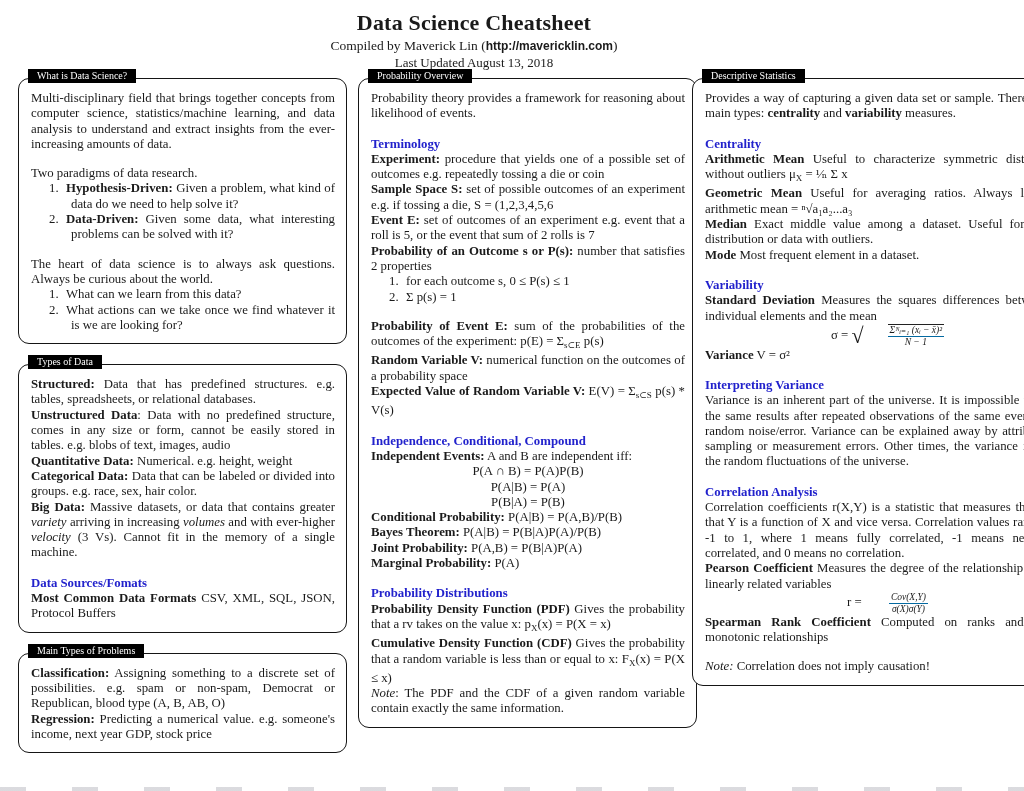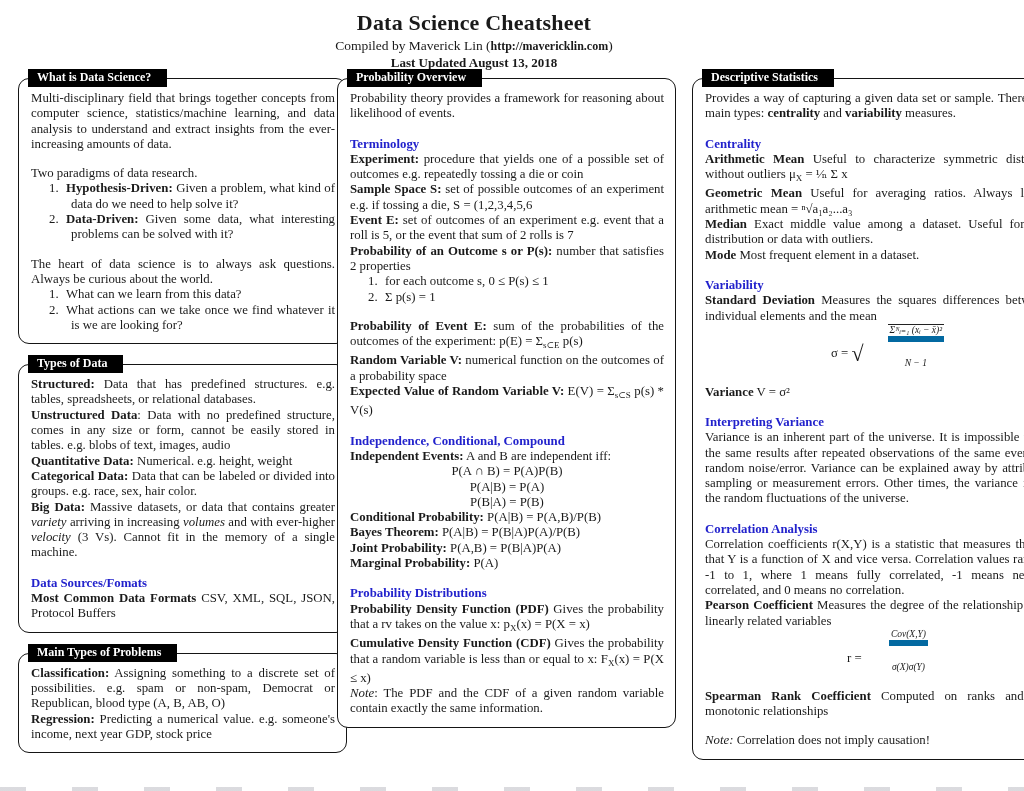--- a/index.html
+++ b/index.html
@@ -8,49 +8,49 @@
     --barbg:#000;
     --bartx:#fff;
   }
   *{box-sizing:border-box;margin:0;padding:0;}
   html,body{width:1024px;height:791px;overflow:hidden;background:#fff;}
   body{font-family:"Liberation Serif","DejaVu Serif",serif;color:var(--ink);position:relative;}
 
   .page-header{position:absolute;top:10px;left:0;width:948px;text-align:center;}
   .page-title{font-size:22px;font-weight:bold;letter-spacing:.2px;}
   .byline{font-size:13.5px;margin-top:2px;}
-  .byline .mono{font-family:Liberation Serif, serif;font-weight:bold;font-size:12px;}
-  .updated{font-size:13px;margin-top:1px;font-weight:bold;}
+  .byline .mono{font-family:Liberation Sans, sans-serif;font-weight:bold;font-size:12px;}
+  .updated{font-size:13px;margin-top:1px;}
 
   .col{position:absolute;top:78px;}
   .col1{left:18px;width:329px;}
-  .col2{left:337px;width:339px;}
+  .col2{left:358px;width:339px;}
   .col3{left:692px;width:390px;}
 
   .box{position:relative;border:1.6px solid #151515;border-radius:11px;background:#fff;
        padding:12px 11px 10px 12px;margin-bottom:20px;}
   .boxtitle{position:absolute;top:-10px;left:9px;background:var(--barbg);color:var(--bartx);
-       font-weight:bold;font-size:12px;padding:1px 16px 2px 9px;white-space:nowrap;}
+       font-weight:normal;font-size:10px;padding:1px 9px 2px 9px;white-space:nowrap;}
 
   .boxbody{font-size:12.8px;line-height:15.3px;}
   .line{text-align:justify;}
   .line.center{text-align:center;}
   .gap{height:14px;}
   .subhead{color:var(--accent);font-weight:bold;text-align:left;margin-top:1px;}
   .s-n{}
   .s-b{font-weight:bold;}
   .s-i{font-style:italic;}
   .s-s{font-size:9px;vertical-align:-3px;}
   .li{padding-left:40px;text-indent:-22px;}
   .marker{display:inline-block;min-width:17px;text-indent:0;}
 
   .frac{display:inline-block;vertical-align:middle;text-align:center;font-size:9.5px;
         line-height:1.15;font-style:italic;margin-left:24px;}
   .frac .fnum{display:block;padding:0 2px;}
-  .frac .fden{display:block;border-top:6px solid #0369a1;padding:16px 2px;}
+  .frac .fden{display:block;border-top:1px solid #0369a1;padding:0 2px;}
   .frac.sq{border-top:1.2px solid #222;}
   .sqrt{font-size:22px;vertical-align:middle;line-height:0;font-style:normal;}
 
   .page-bottom-strip{position:absolute;left:0;bottom:0;width:1024px;height:4px;
         background:repeating-linear-gradient(90deg,#c7c7cd 0 26px,transparent 26px 72px);opacity:.65;}
 </style>
 </head>
 <body>
 
 <div class="page-header">

